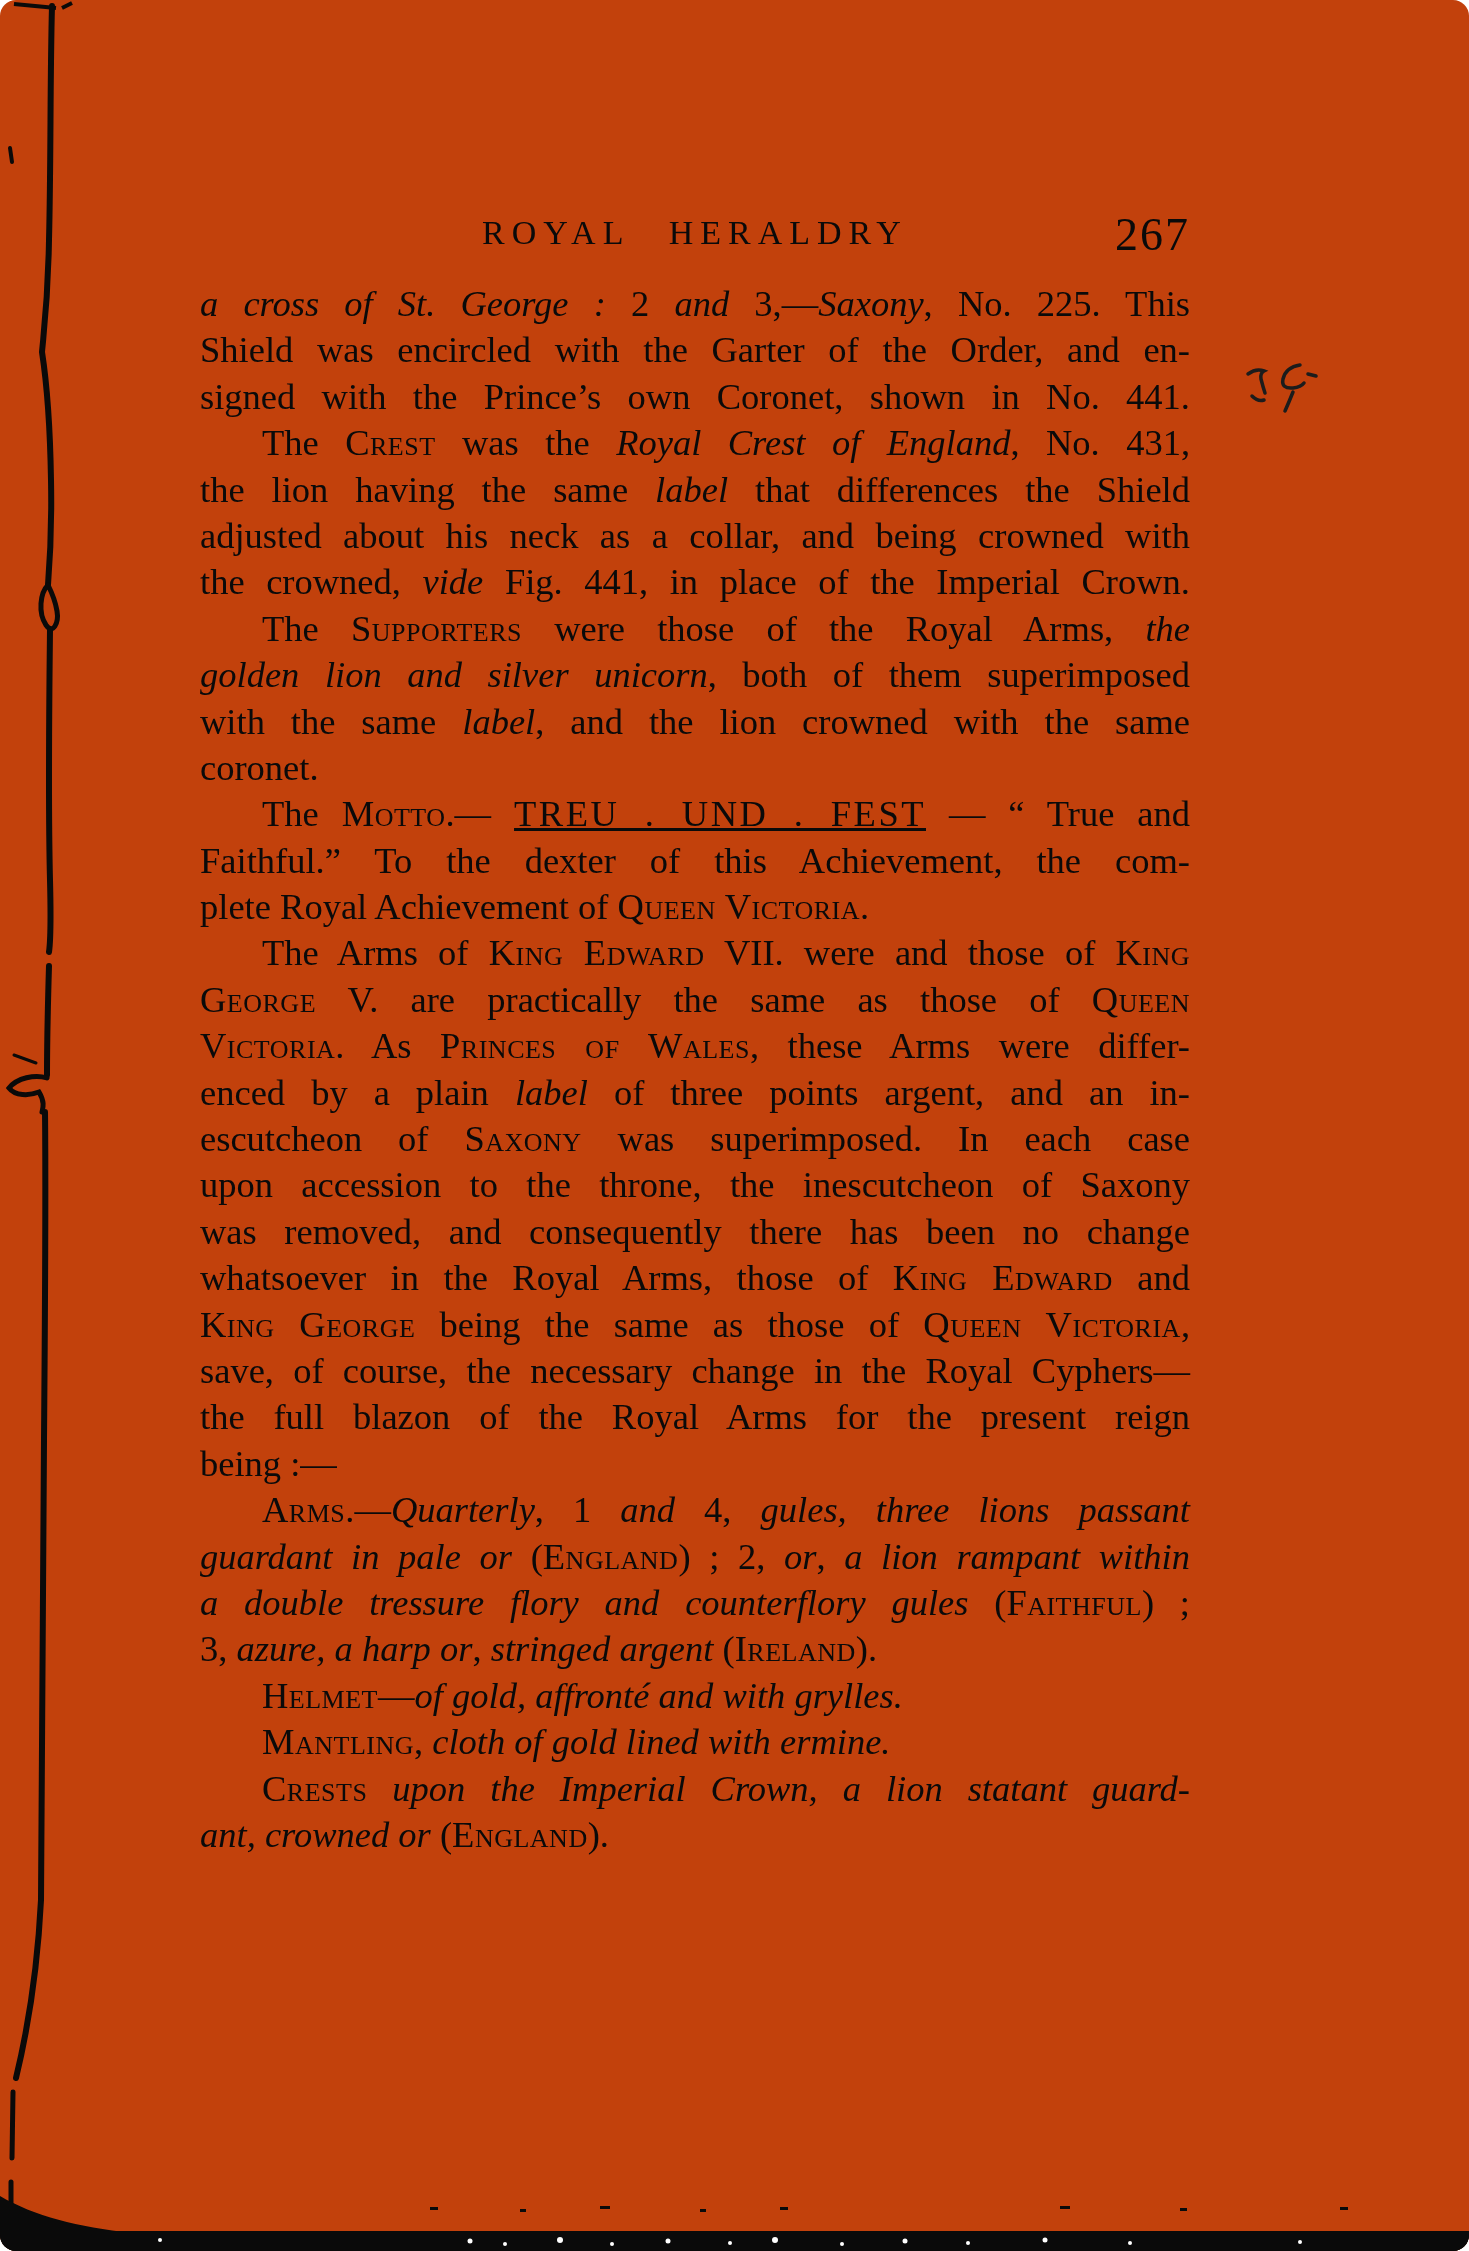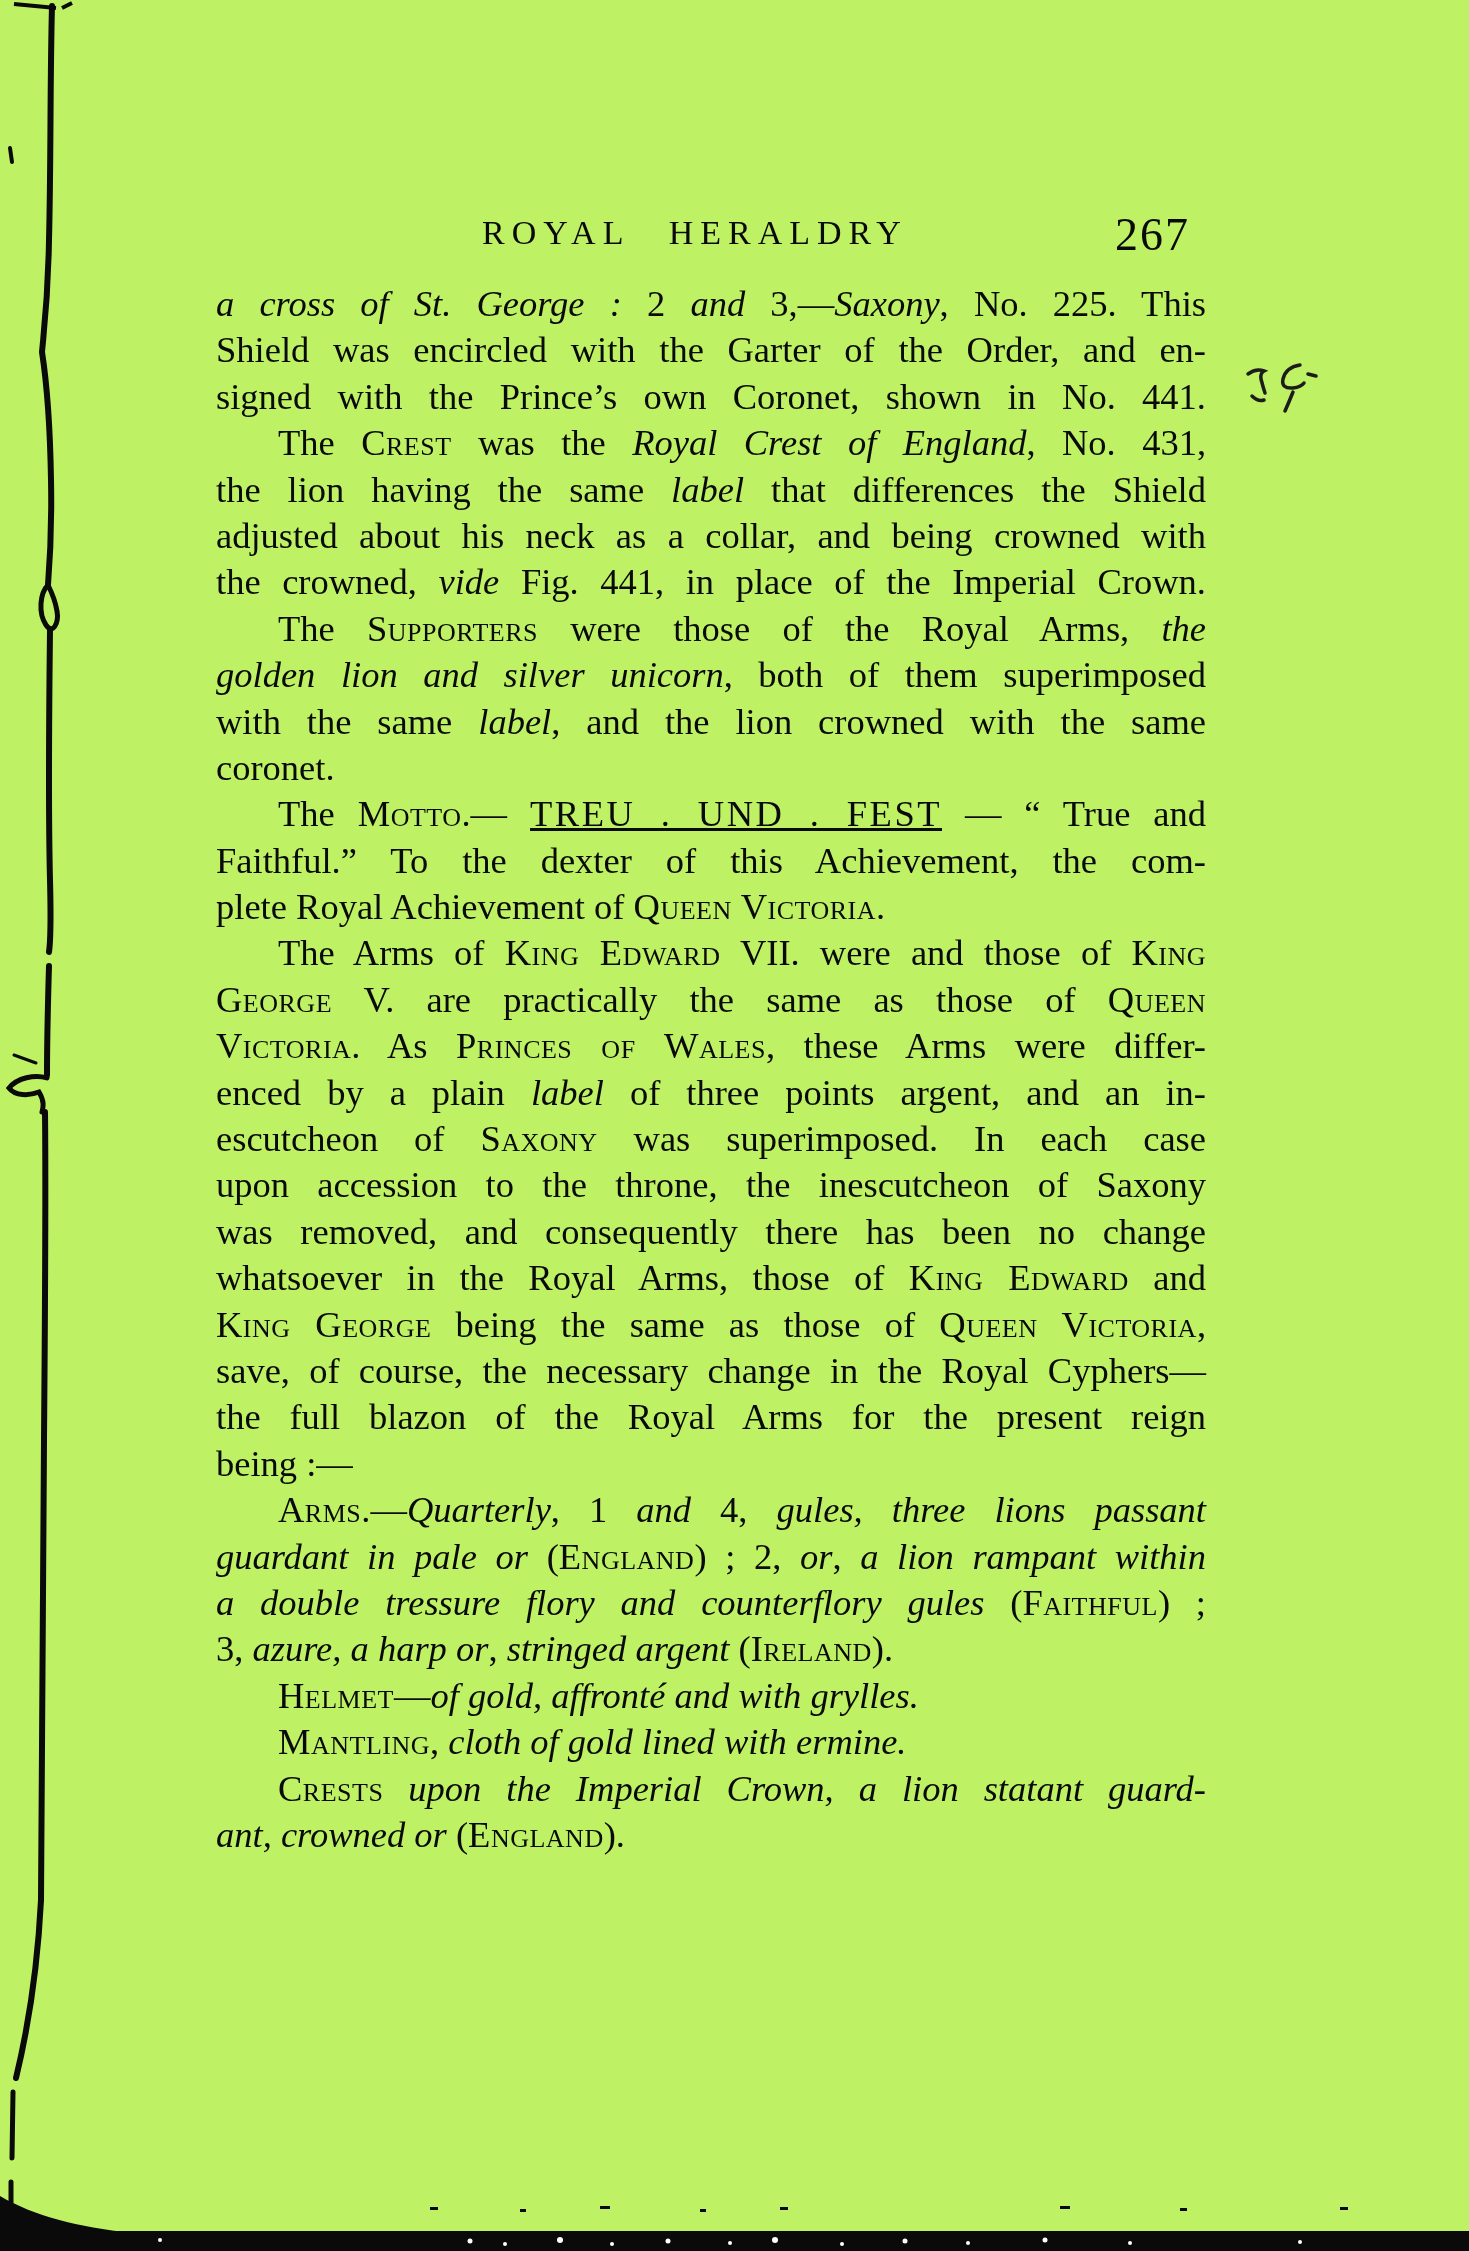--- a/index.html
+++ b/index.html
@@ -1,35 +1,36 @@
 <!DOCTYPE html>
 <html><head>
 <meta charset="utf-8">
 <style>
   html,body{margin:0;padding:0;background:#ffffff;}
   #page{
     position:relative;
     width:1469px;height:2251px;
-    background:#bef264;
+    background:#c2410c;
     overflow:hidden;
     font-family:"Liberation Serif","DejaVu Serif",serif;
     color:#0a0a0a;
+    border-radius:16px;
   }
   #running-title{
     position:absolute;left:200px;top:214px;width:990px;
     text-align:center;
     font-size:34px;letter-spacing:7px;word-spacing:24px;
     white-space:nowrap;
   }
   #page-number{
     position:absolute;right:279px;top:208px;
     font-size:46px;letter-spacing:2px;
   }
   #text-block{
-    position:absolute;left:216px;top:281px;width:990px;
+    position:absolute;left:200px;top:281px;width:990px;
   }
   .line{
     height:46.4px;line-height:46.4px;
     font-size:36.5px;
     white-space:normal;
     text-align:left;
     overflow:visible;
   }
   .line.just{text-align:justify;text-align-last:justify;}
   .line.indent{text-indent:62px;}

